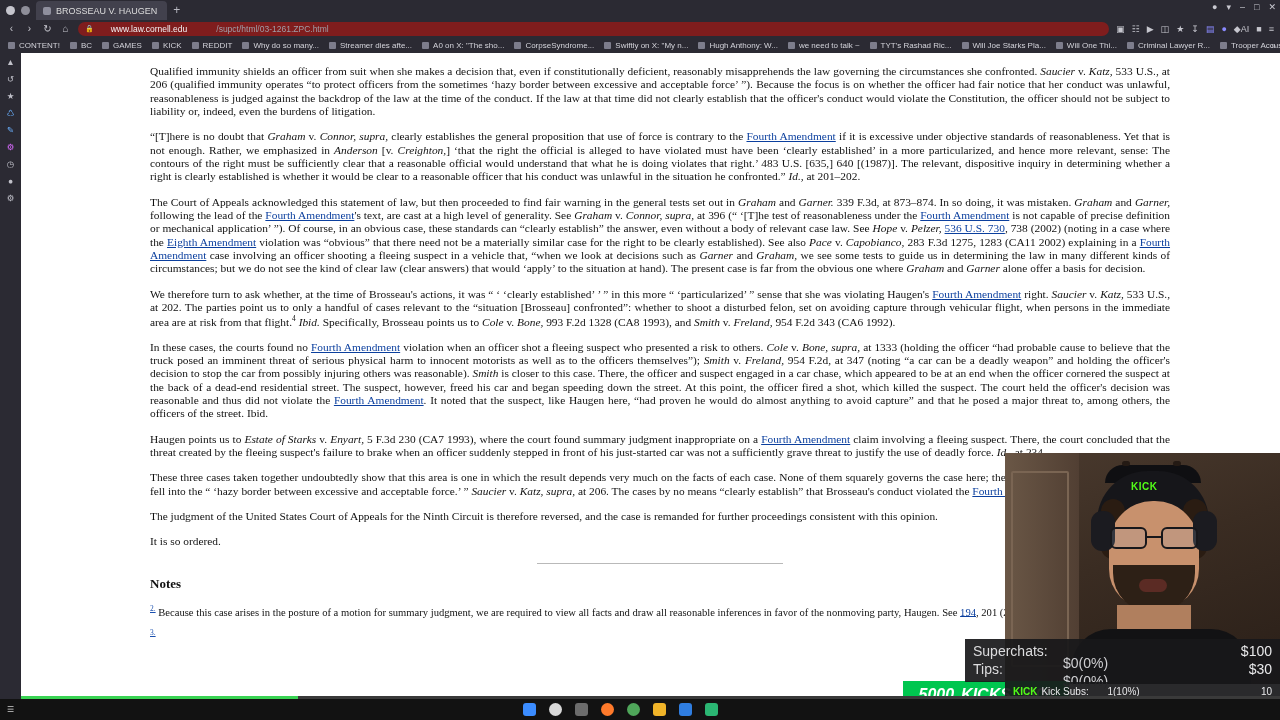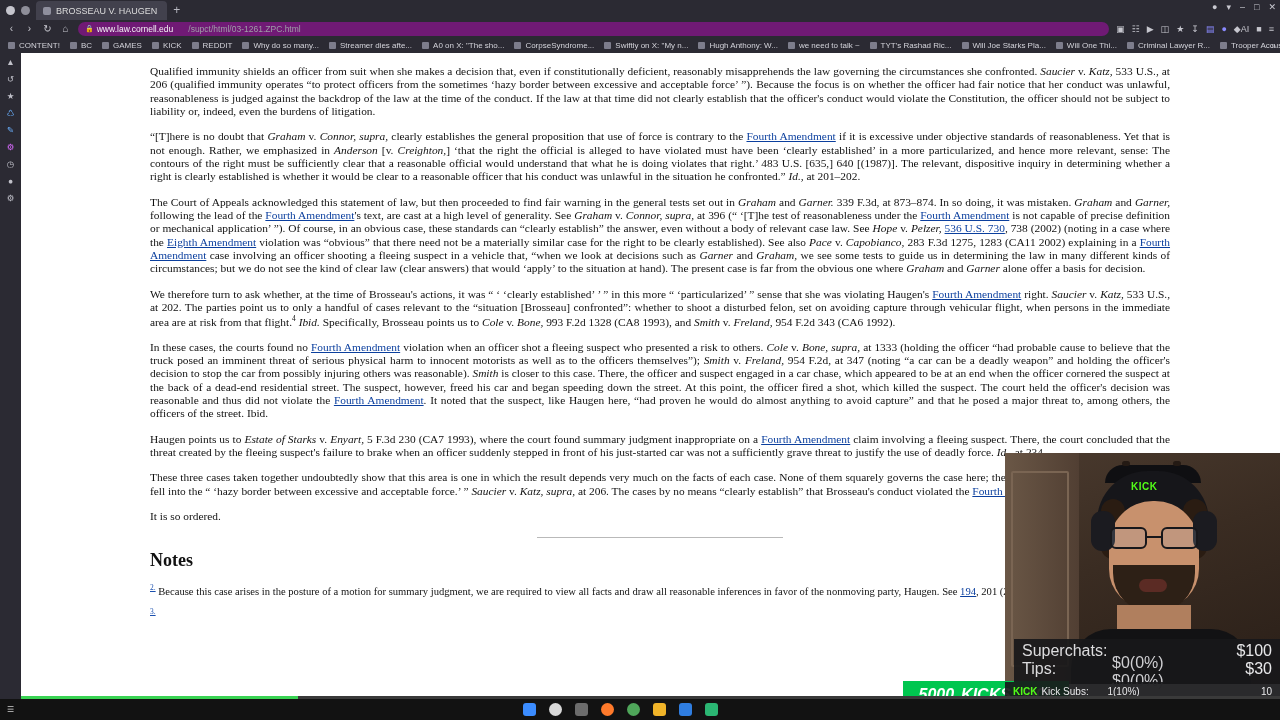--- a/index.html
+++ b/index.html
@@ -24,22 +24,22 @@
     font-size: 9px; border-radius: 4px 4px 0 0; white-space: nowrap;
     max-width: 180px; overflow: hidden;
   }
   .tab .favicon { width: 8px; height: 8px; border-radius: 2px; background: #8f8f9d; flex: none; }
   .tab-plus { color: #b9b9c2; font-size: 12px; padding: 0 6px; line-height: 19px; }
   .winctl { position: absolute; right: 4px; top: 2px; display: flex; gap: 9px; align-items: center; color: #c9c9d1; font-size: 9px; }
 
   .navbar { height: 18px; display: flex; align-items: center; padding: 0 6px; gap: 7px; }
   .navicon { color: #c6c6ce; font-size: 10px; line-height: 1; width: 11px; text-align: center; }
   .urlbar {
-    flex: 1; height: 14px; background: #701a75; border-radius: 7px;
-    display: flex; align-items: center; padding: 0 7px; gap: 3px;
+    flex: 1; height: 14px; background: #7f1d1d; border-radius: 7px;
+    display: flex; align-items: center; padding: 0 7px; gap: 17px;
     color: #e3e3e6; font-size: 8.5px; overflow: hidden;
   }
   .urlbar .lock { font-size: 7px; color: #a9a9b3; }
   .url-domain { color: #f2f2f4; }
   .url-rest { color: #9f9fa8; margin-left: 12px; }
   .nav-right { display: flex; align-items: center; gap: 7px; color: #c6c6ce; font-size: 9px; }
 
   .bookmarks { height: 15px; display: flex; align-items: center; gap: 10px; padding: 0 8px; color: #d3d3da; font-size: 8px; overflow: hidden; white-space: nowrap; }
   .bm { display: flex; align-items: center; gap: 4px; flex: none; }
   .bm .bi { width: 7px; height: 7px; border-radius: 1px; background: #7d7d8c; display: inline-block; }
@@ -55,21 +55,21 @@
   p.para {
     margin: 0 0 12px 0;
     font-family: "Liberation Serif", serif;
     font-size: 11.4px; line-height: 1.17; color: #111; text-align: justify;
   }
   .lnk { color: #0b3f9e; text-decoration: underline; }
   .sup { font-size: 7.5px; vertical-align: super; }
   .hr-rule { width: 246px; height: 1px; background: #b9b9b9; margin: 14px auto 12px auto; }
   h2.notes {
     font-family: "Liberation Serif", serif;
-    font-size: 18px; font-weight: bold; color: #111;
+    font-size: 13px; font-weight: bold; color: #111;
     margin: 0 0 13px 0;
   }
   p.note {
     margin: 0 0 10px 0;
     font-family: "Liberation Serif", serif;
     font-size: 10.6px; line-height: 1.17; color: #111; text-align: justify;
   }
   .notenum { color: #1a4fae; font-size: 7.5px; vertical-align: super; text-decoration: underline; }
 
   
@@ -97,21 +97,21 @@
   .shirt { position: absolute; left: 66px; top: 176px; width: 180px; height: 60px; background: #121214; border-radius: 40px 40px 0 0; }
 
   
   .kicks {
     position: absolute; left: 903px; top: 681px; width: 166px; height: 28px;
     background: #00c64f; display: flex; align-items: center; justify-content: center; gap: 7px;
     color: #fff; font-weight: bold; font-size: 16px; font-style: italic;
   }
 
   
-  .stats { position: absolute; right: 0; bottom: 38px; width: 266px; background: rgba(24,24,26,.92); color: #e8e8ea; font-size: 16px; padding: 3px 8px 4px 8px; }
+  .stats { position: absolute; right: 0; bottom: 38px; width: 315px; background: rgba(24,24,26,.92); color: #e8e8ea; font-size: 14px; padding: 3px 8px 4px 8px; }
   .srow { display: flex; align-items: center; height: 18px; }
   .srow .label { width: 90px; color: #dcdcde; }
   .srow .mid { flex: 1; color: #cfcfd2; margin-top: 24px; }
   .srow .right { width: 48px; text-align: right; color: #e8e8ea; }
   .kicksubs { position: absolute; right: 0; bottom: 20px; width: 275px; height: 18px; background: rgba(24,24,26,.92); display: flex; align-items: center; padding: 0 8px; color: #e8e8ea; font-size: 10px; }
   .kicksubs .klogo { color: #53fc18; font-weight: bold; margin-right: 4px; }
 
   
   .progress { position: absolute; left: 21px; bottom: 21px; width: 1259px; height: 3px; background: #3a3a3a; }
   .progress .fill { height: 3px; background: #39d353; }
@@ -261,20 +261,21 @@
   <div class="page">
     <div class="doc">
 
       <p class="para">Qualified immunity shields an officer from suit when she makes a decision that, even if constitutionally deficient, reasonably misapprehends the law governing the circumstances she confronted. <i>Saucier</i> v. <i>Katz,</i> 533 U.S., at 206 (qualified immunity operates “to protect officers from the sometimes ‘hazy border between excessive and acceptable force’ ”). Because the focus is on whether the officer had fair notice that her conduct was unlawful, reasonableness is judged against the backdrop of the law at the time of the conduct. If the law at that time did not clearly establish that the officer's conduct would violate the Constitution, the officer should not be subject to liability or, indeed, even the burdens of litigation.</p>
       <p class="para">“[T]here is no doubt that <i>Graham</i> v. <i>Connor, supra,</i> clearly establishes the general proposition that use of force is contrary to the <a class="lnk">Fourth Amendment</a> if it is excessive under objective standards of reasonableness. Yet that is not enough. Rather, we emphasized in <i>Anderson</i> [v. <i>Creighton,</i>] ‘that the right the official is alleged to have violated must have been ‘clearly established’ in a more particularized, and hence more relevant, sense: The contours of the right must be sufficiently clear that a reasonable official would understand that what he is doing violates that right.’ 483 U.S. [635,] 640 [(1987)]. The relevant, dispositive inquiry in determining whether a right is clearly established is whether it would be clear to a reasonable officer that his conduct was unlawful in the situation he confronted.” <i>Id.,</i> at 201–202.</p>
       <p class="para">The Court of Appeals acknowledged this statement of law, but then proceeded to find fair warning in the general tests set out in <i>Graham</i> and <i>Garner.</i> 339 F.3d, at 873–874. In so doing, it was mistaken. <i>Graham</i> and <i>Garner,</i> following the lead of the <a class="lnk">Fourth Amendment</a>'s text, are cast at a high level of generality. See <i>Graham</i> v. <i>Connor, supra,</i> at 396 (“ ‘[T]he test of reasonableness under the <a class="lnk">Fourth Amendment</a> is not capable of precise definition or mechanical application’ ”). Of course, in an obvious case, these standards can “clearly establish” the answer, even without a body of relevant case law. See <i>Hope</i> v. <i>Pelzer,</i> <a class="lnk">536 U.S. 730</a>, 738 (2002) (noting in a case where the <a class="lnk">Eighth Amendment</a> violation was “obvious” that there need not be a materially similar case for the right to be clearly established). See also <i>Pace</i> v. <i>Capobianco,</i> 283 F.3d 1275, 1283 (CA11 2002) explaining in a <a class="lnk">Fourth Amendment</a> case involving an officer shooting a fleeing suspect in a vehicle that, “when we look at decisions such as <i>Garner</i> and <i>Graham,</i> we see some tests to guide us in determining the law in many different kinds of circumstances; but we do not see the kind of clear law (clear answers) that would ‘apply’ to the situation at hand). The present case is far from the obvious one where <i>Graham</i> and <i>Garner</i> alone offer a basis for decision.</p>
       <p class="para">We therefore turn to ask whether, at the time of Brosseau's actions, it was “ ‘ ‘clearly established’ ’ ” in this more “ ‘particularized’ ” sense that she was violating Haugen's <a class="lnk">Fourth Amendment</a> right. <i>Saucier</i> v. <i>Katz,</i> 533 U.S., at 202. The parties point us to only a handful of cases relevant to the “situation [Brosseau] confronted”: whether to shoot a disturbed felon, set on avoiding capture through vehicular flight, when persons in the immediate area are at risk from that flight.<sup class="sup">4</sup> <i>Ibid.</i> Specifically, Brosseau points us to <i>Cole</i> v. <i>Bone,</i> 993 F.2d 1328 (CA8 1993), and <i>Smith</i> v. <i>Freland,</i> 954 F.2d 343 (CA6 1992).</p>
       <p class="para">In these cases, the courts found no <a class="lnk">Fourth Amendment</a> violation when an officer shot a fleeing suspect who presented a risk to others. <i>Cole</i> v. <i>Bone, supra,</i> at 1333 (holding the officer “had probable cause to believe that the truck posed an imminent threat of serious physical harm to innocent motorists as well as to the officers themselves”); <i>Smith</i> v. <i>Freland,</i> 954 F.2d, at 347 (noting “a car can be a deadly weapon” and holding the officer's decision to stop the car from possibly injuring others was reasonable). <i>Smith</i> is closer to this case. There, the officer and suspect engaged in a car chase, which appeared to be at an end when the officer cornered the suspect at the back of a dead-end residential street. The suspect, however, freed his car and began speeding down the street. At this point, the officer fired a shot, which killed the suspect. The court held the officer's decision was reasonable and thus did not violate the <a class="lnk">Fourth Amendment</a>. It noted that the suspect, like Haugen here, “had proven he would do almost anything to avoid capture” and that he posed a major threat to, among others, the officers of the street. Ibid.</p>
       <p class="para">Haugen points us to <i>Estate of Starks</i> v. <i>Enyart,</i> 5 F.3d 230 (CA7 1993), where the court found summary judgment inappropriate on a <a class="lnk">Fourth Amendment</a> claim involving a fleeing suspect. There, the court concluded that the threat created by the fleeing suspect's failure to brake when an officer suddenly stepped in front of his just-started car was not a sufficiently grave threat to justify the use of deadly force. <i>Id.,</i> at 234.</p>
       <p class="para">These three cases taken together undoubtedly show that this area is one in which the result depends very much on the facts of each case. None of them squarely governs the case here; they do suggest that Brosseau's actions fell into the “ ‘hazy border between excessive and acceptable force.’ ” <i>Saucier</i> v. <i>Katz, supra,</i> at 206. The cases by no means “clearly establish” that Brosseau's conduct violated the <a class="lnk">Fourth Amendment</a>.</p>
+      <p class="para">The judgment of the United States Court of Appeals for the Ninth Circuit is therefore reversed, and the case is remanded for further proceedings consistent with this opinion.</p>
       <p class="para">It is so ordered.</p>
 
       <div class="hr-rule"></div>
 
       <h2 class="notes">Notes</h2>
 
       <p class="note">
         <span class="notenum">2.</span>
         <span>Because this case arises in the posture of a motion for summary judgment, we are required to view all facts and draw all reasonable inferences in favor of the nonmoving party, Haugen. See <a class="lnk">194</a>, 201 (2001).</span>
       </p>

